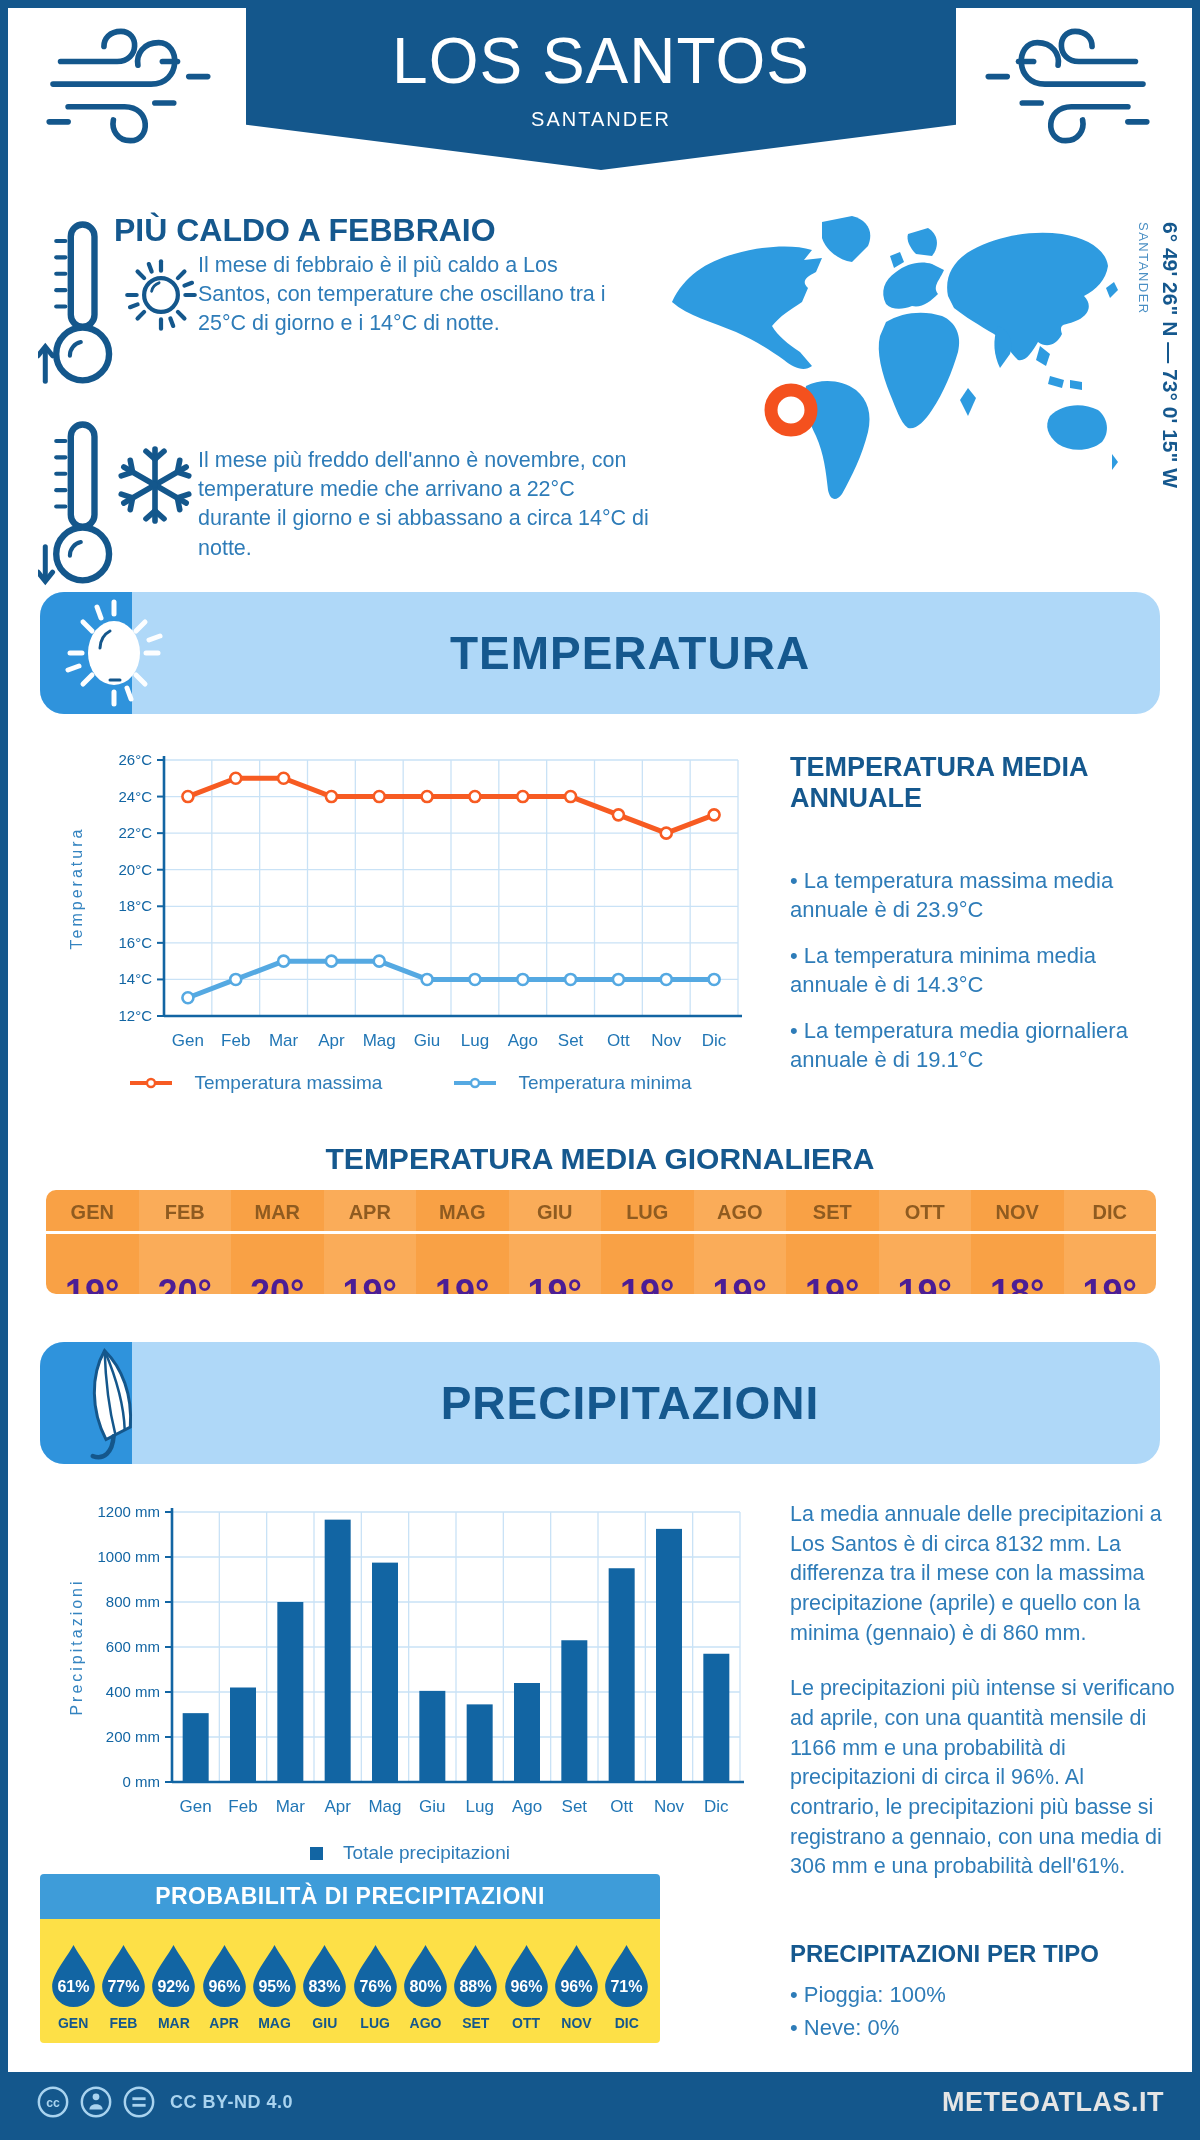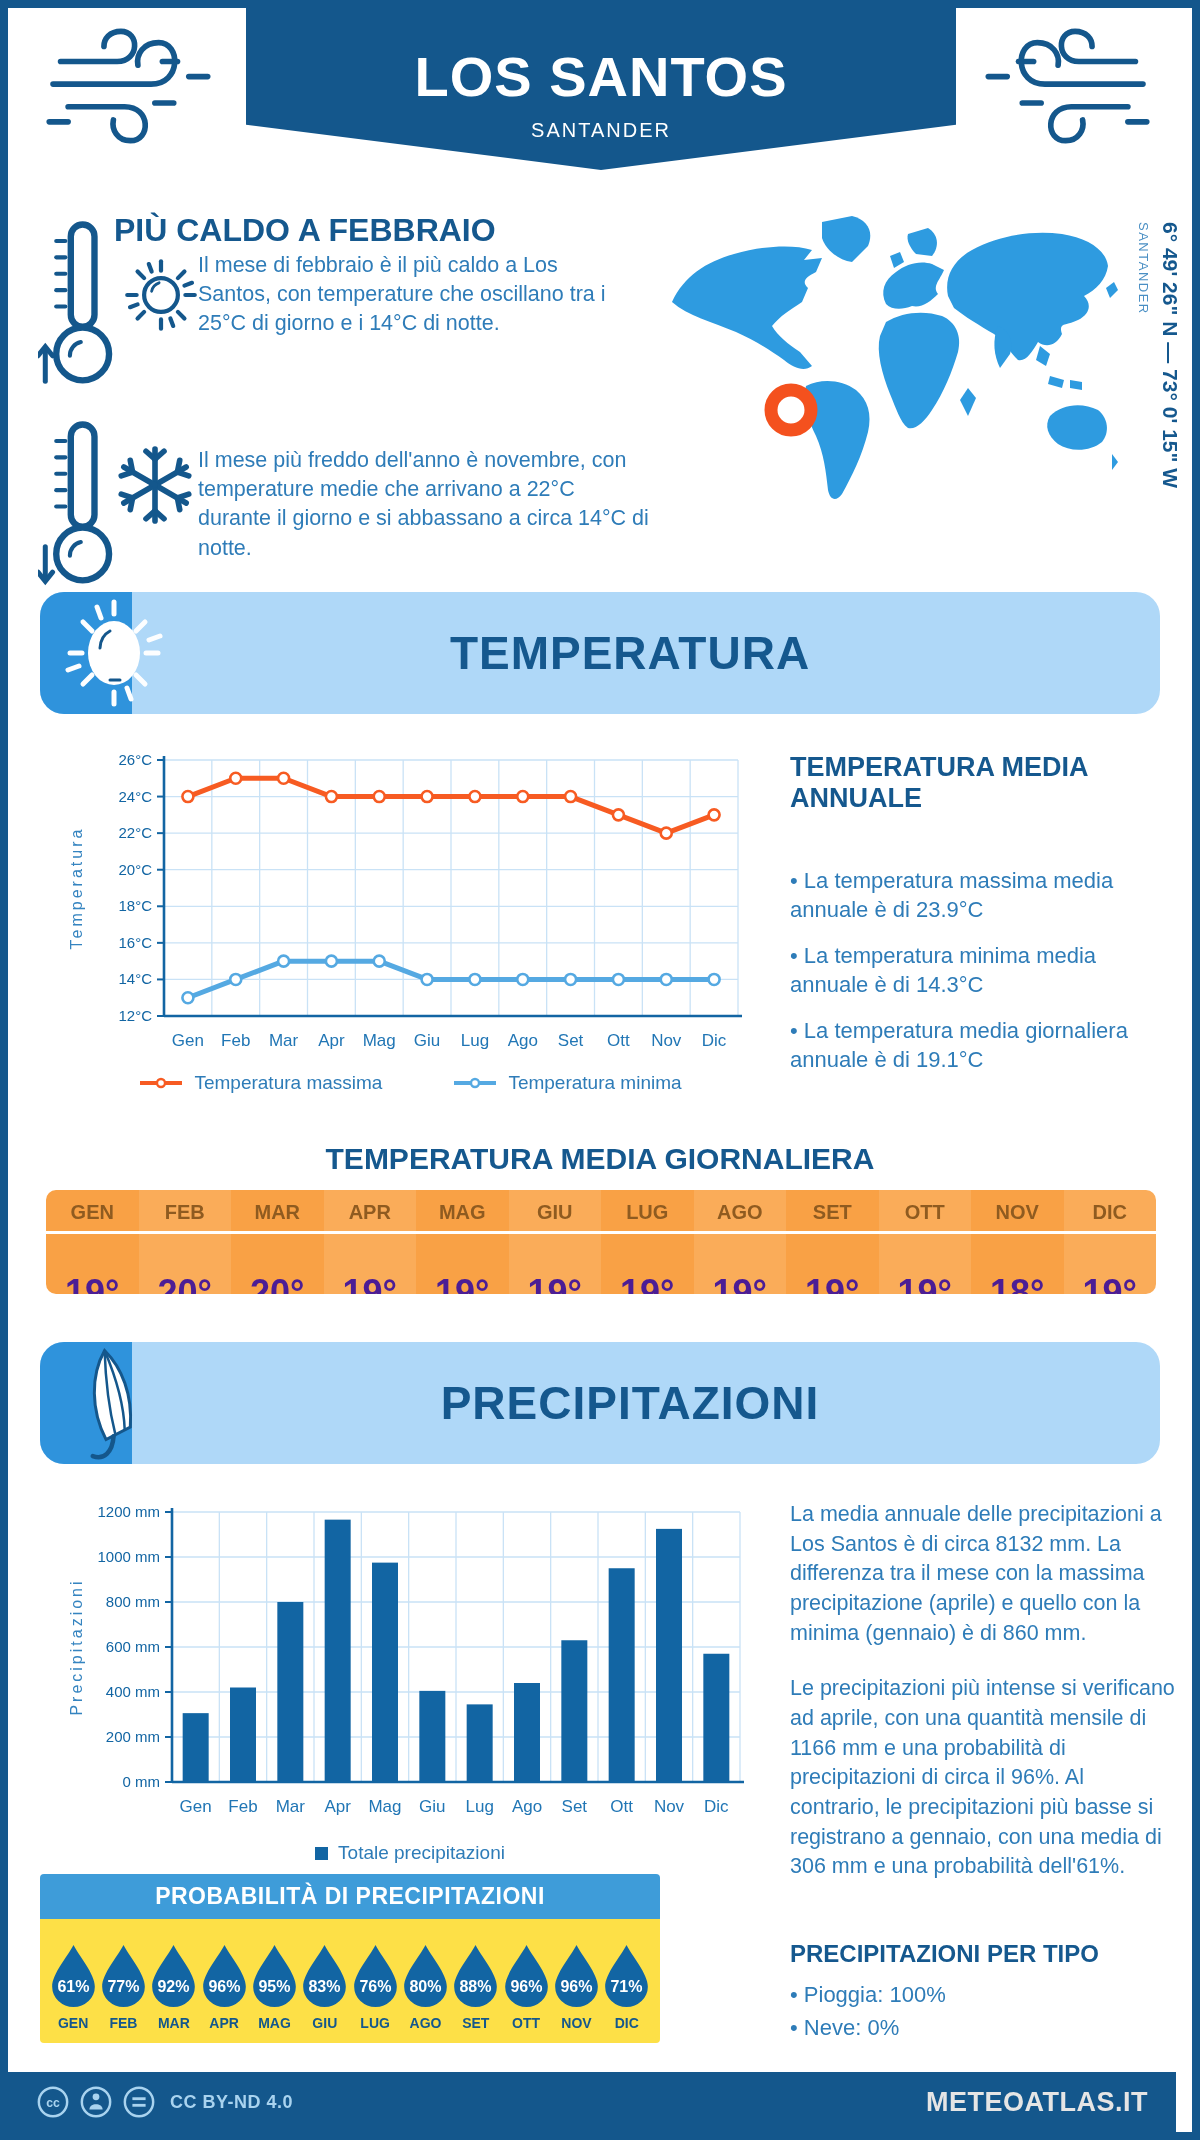--- a/index.html
+++ b/index.html
@@ -1,58 +1,58 @@
 <!DOCTYPE html>
 <html><head>
 <meta charset="utf-8">
 <style>
   html,body{margin:0;padding:0;background:#fff;font-family:"Liberation Sans",sans-serif;}
   .page{position:relative;width:1200px;height:2140px;box-sizing:border-box;border:8px solid #14578C;background:#fff;overflow:hidden;}
   .abs{position:absolute;}
   
   .header-banner{left:238px;top:0;width:710px;height:162px;background:#14578C;
     clip-path:polygon(0 0,100% 0,100% 72%,50% 100%,0 72%);text-align:center;color:#fff;}
-  .header-title{margin-top:36px;font-size:56px;font-weight:bold;letter-spacing:1px;}
+  .header-title{margin-top:16px;font-size:64px;font-weight:normal;letter-spacing:1px;}
   .header-sub{margin-top:10px;font-size:20px;letter-spacing:2px;}
   .wind{width:200px;height:132px;}
   
   .h-title{font-size:32px;font-weight:bold;color:#15588E;}
   .h-text{font-size:21.5px;line-height:1.36;color:#2E7CB8;}
   
   .coords{writing-mode:vertical-rl;right:10px;top:214px;height:420px;}
   .coords-main{font-size:21px;font-weight:bold;color:#15588E;margin-left:7px;}
   .coords-region{font-size:13px;letter-spacing:1.5px;color:#4A8FC4;}
   
   .banner{width:1120px;height:122px;background:#AFD8F8;border-radius:24px;}
   .banner-accent{position:absolute;left:0;top:0;width:92px;height:122px;background:#2F93DC;border-radius:24px 0 0 24px;}
   .banner-title{position:absolute;left:100px;right:40px;top:0;height:122px;line-height:122px;
     text-align:center;font-size:46px;font-weight:bold;color:#15588E;letter-spacing:1px;}
   .banner-icon{position:absolute;left:12px;top:2px;overflow:visible;}
   
   svg{font-family:"Liberation Sans",sans-serif;}
   .legend-row{display:flex;justify-content:center;align-items:center;gap:70px;width:700px;}
-  .legend-item{display:flex;align-items:center;gap:10px;font-size:19px;color:#2E7CB8;}
+  .legend-item{display:flex;align-items:center;gap:20px;font-size:19px;color:#2E7CB8;}
   .annual-head,.side-head{font-size:27px;font-weight:bold;color:#15588E;}
   .bullet{font-size:22px;line-height:1.34;color:#2E7CB8;margin:0 0 16px 0;}
   .para{font-size:21.5px;line-height:1.38;color:#2E7CB8;margin:0 0 26px 0;}
   
   .daily-head{left:0;width:100%;top:1134px;text-align:center;font-size:30px;font-weight:bold;color:#15588E;}
   .temp-table{left:38px;top:1182px;width:1110px;height:104px;display:flex;border-radius:10px;overflow:hidden;}
   .tcol{flex:1;text-align:center;background:#F9A145;}
   .tcol.alt{background:#FAAC59;}
   .tcol .th{height:41px;line-height:44px;font-size:20px;font-weight:bold;color:#8F5B20;border-bottom:3px solid #fff;}
   .tcol .tv{height:76px;line-height:60px;font-size:36px;font-weight:bold;color:#4c1d95;margin-top:29px;}
   
   .prob-panel{left:32px;top:1866px;width:620px;border-radius:4px;overflow:hidden;}
   .prob-head{height:45px;line-height:45px;background:#3E9CD9;color:#fff;text-align:center;font-size:23px;font-weight:bold;letter-spacing:0.5px;}
   .prob-body{background:#fde047;display:flex;padding:25px 8px 12px;}
   .drop-slot{flex:1;text-align:center;}
   .drop-month{margin-top:3px;font-size:14px;font-weight:bold;color:#14578C;}
   
-  .footer{left:0;right:16px;bottom:0;height:60px;background:#14578C;display:flex;align-items:center;padding:0 28px;box-sizing:border-box;}
+  .footer{left:0;right:0;bottom:0;height:60px;background:#14578C;display:flex;align-items:center;padding:0 28px;box-sizing:border-box;}
   .cc-group{display:flex;align-items:center;gap:9px;}
   .license{margin-left:14px;font-size:18px;font-weight:bold;color:#A9D3EF;letter-spacing:0.5px;}
   .site{margin-left:auto;font-size:27px;font-weight:bold;color:#e5e5e5;letter-spacing:0.5px;}
 </style>
 </head>
 <body>
 
 <div class="page">
 
   <svg class="abs wind" style="left:28px;top:12px;" viewBox="0 0 100 70">

